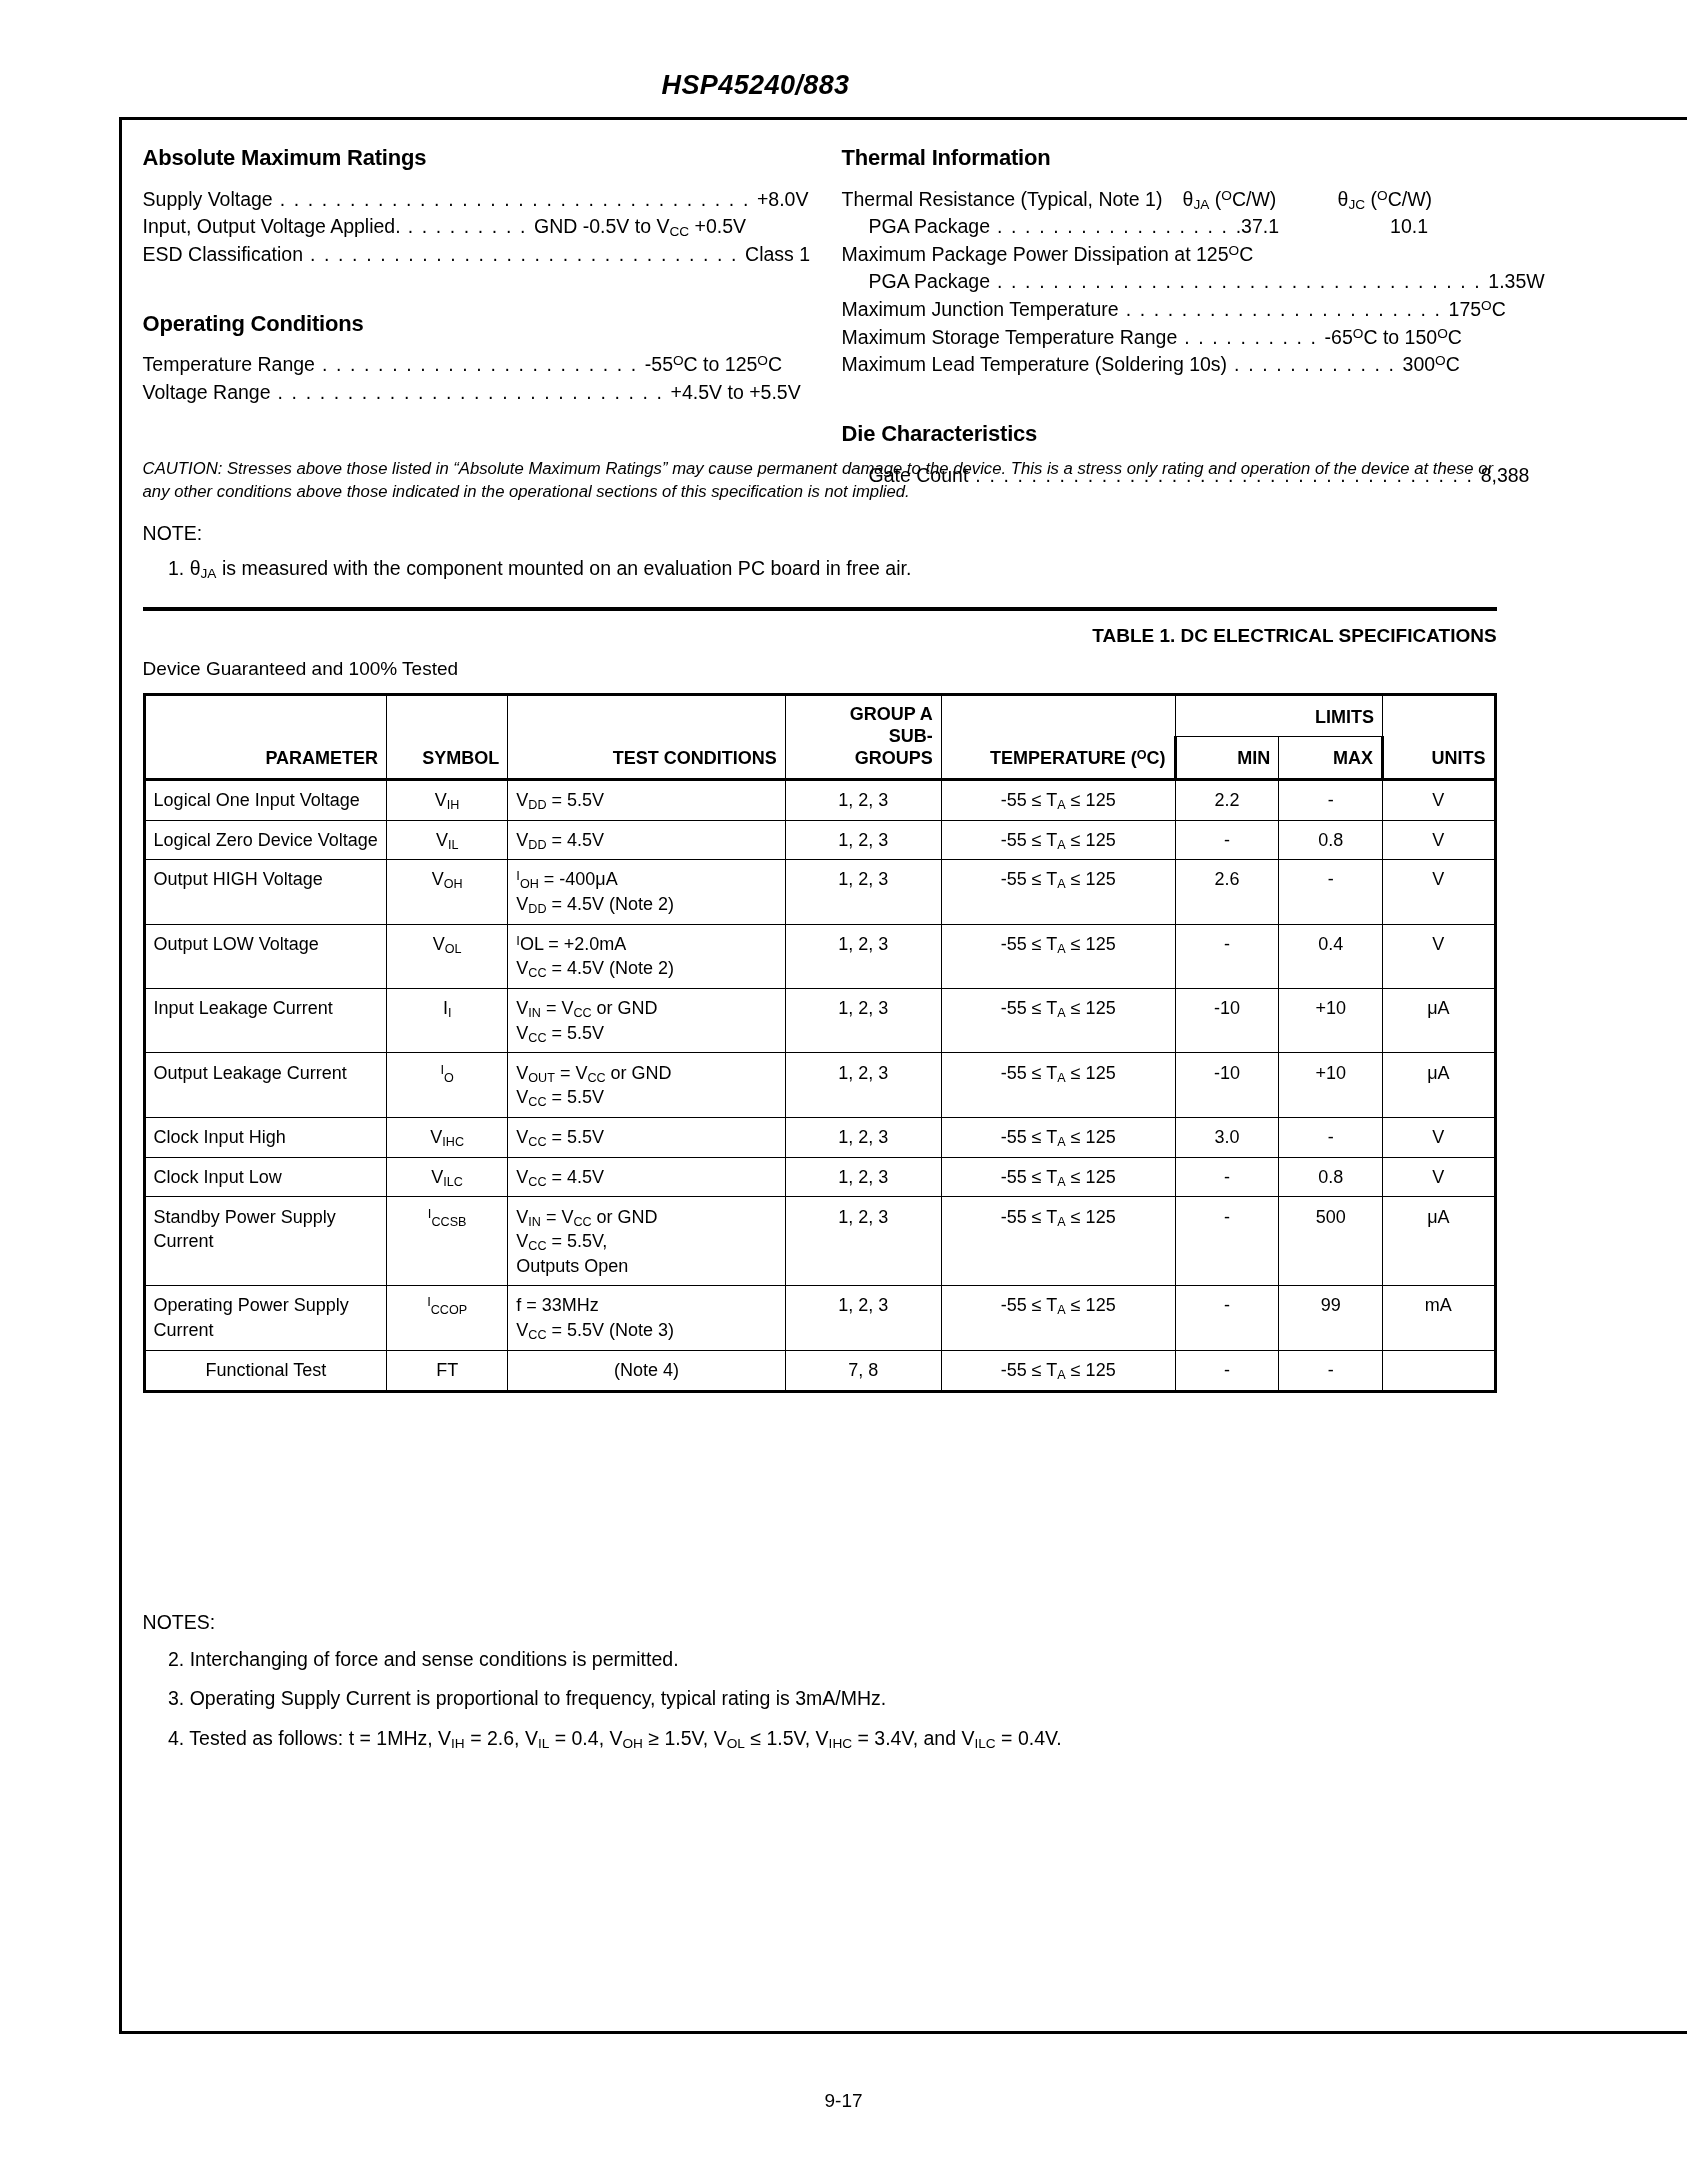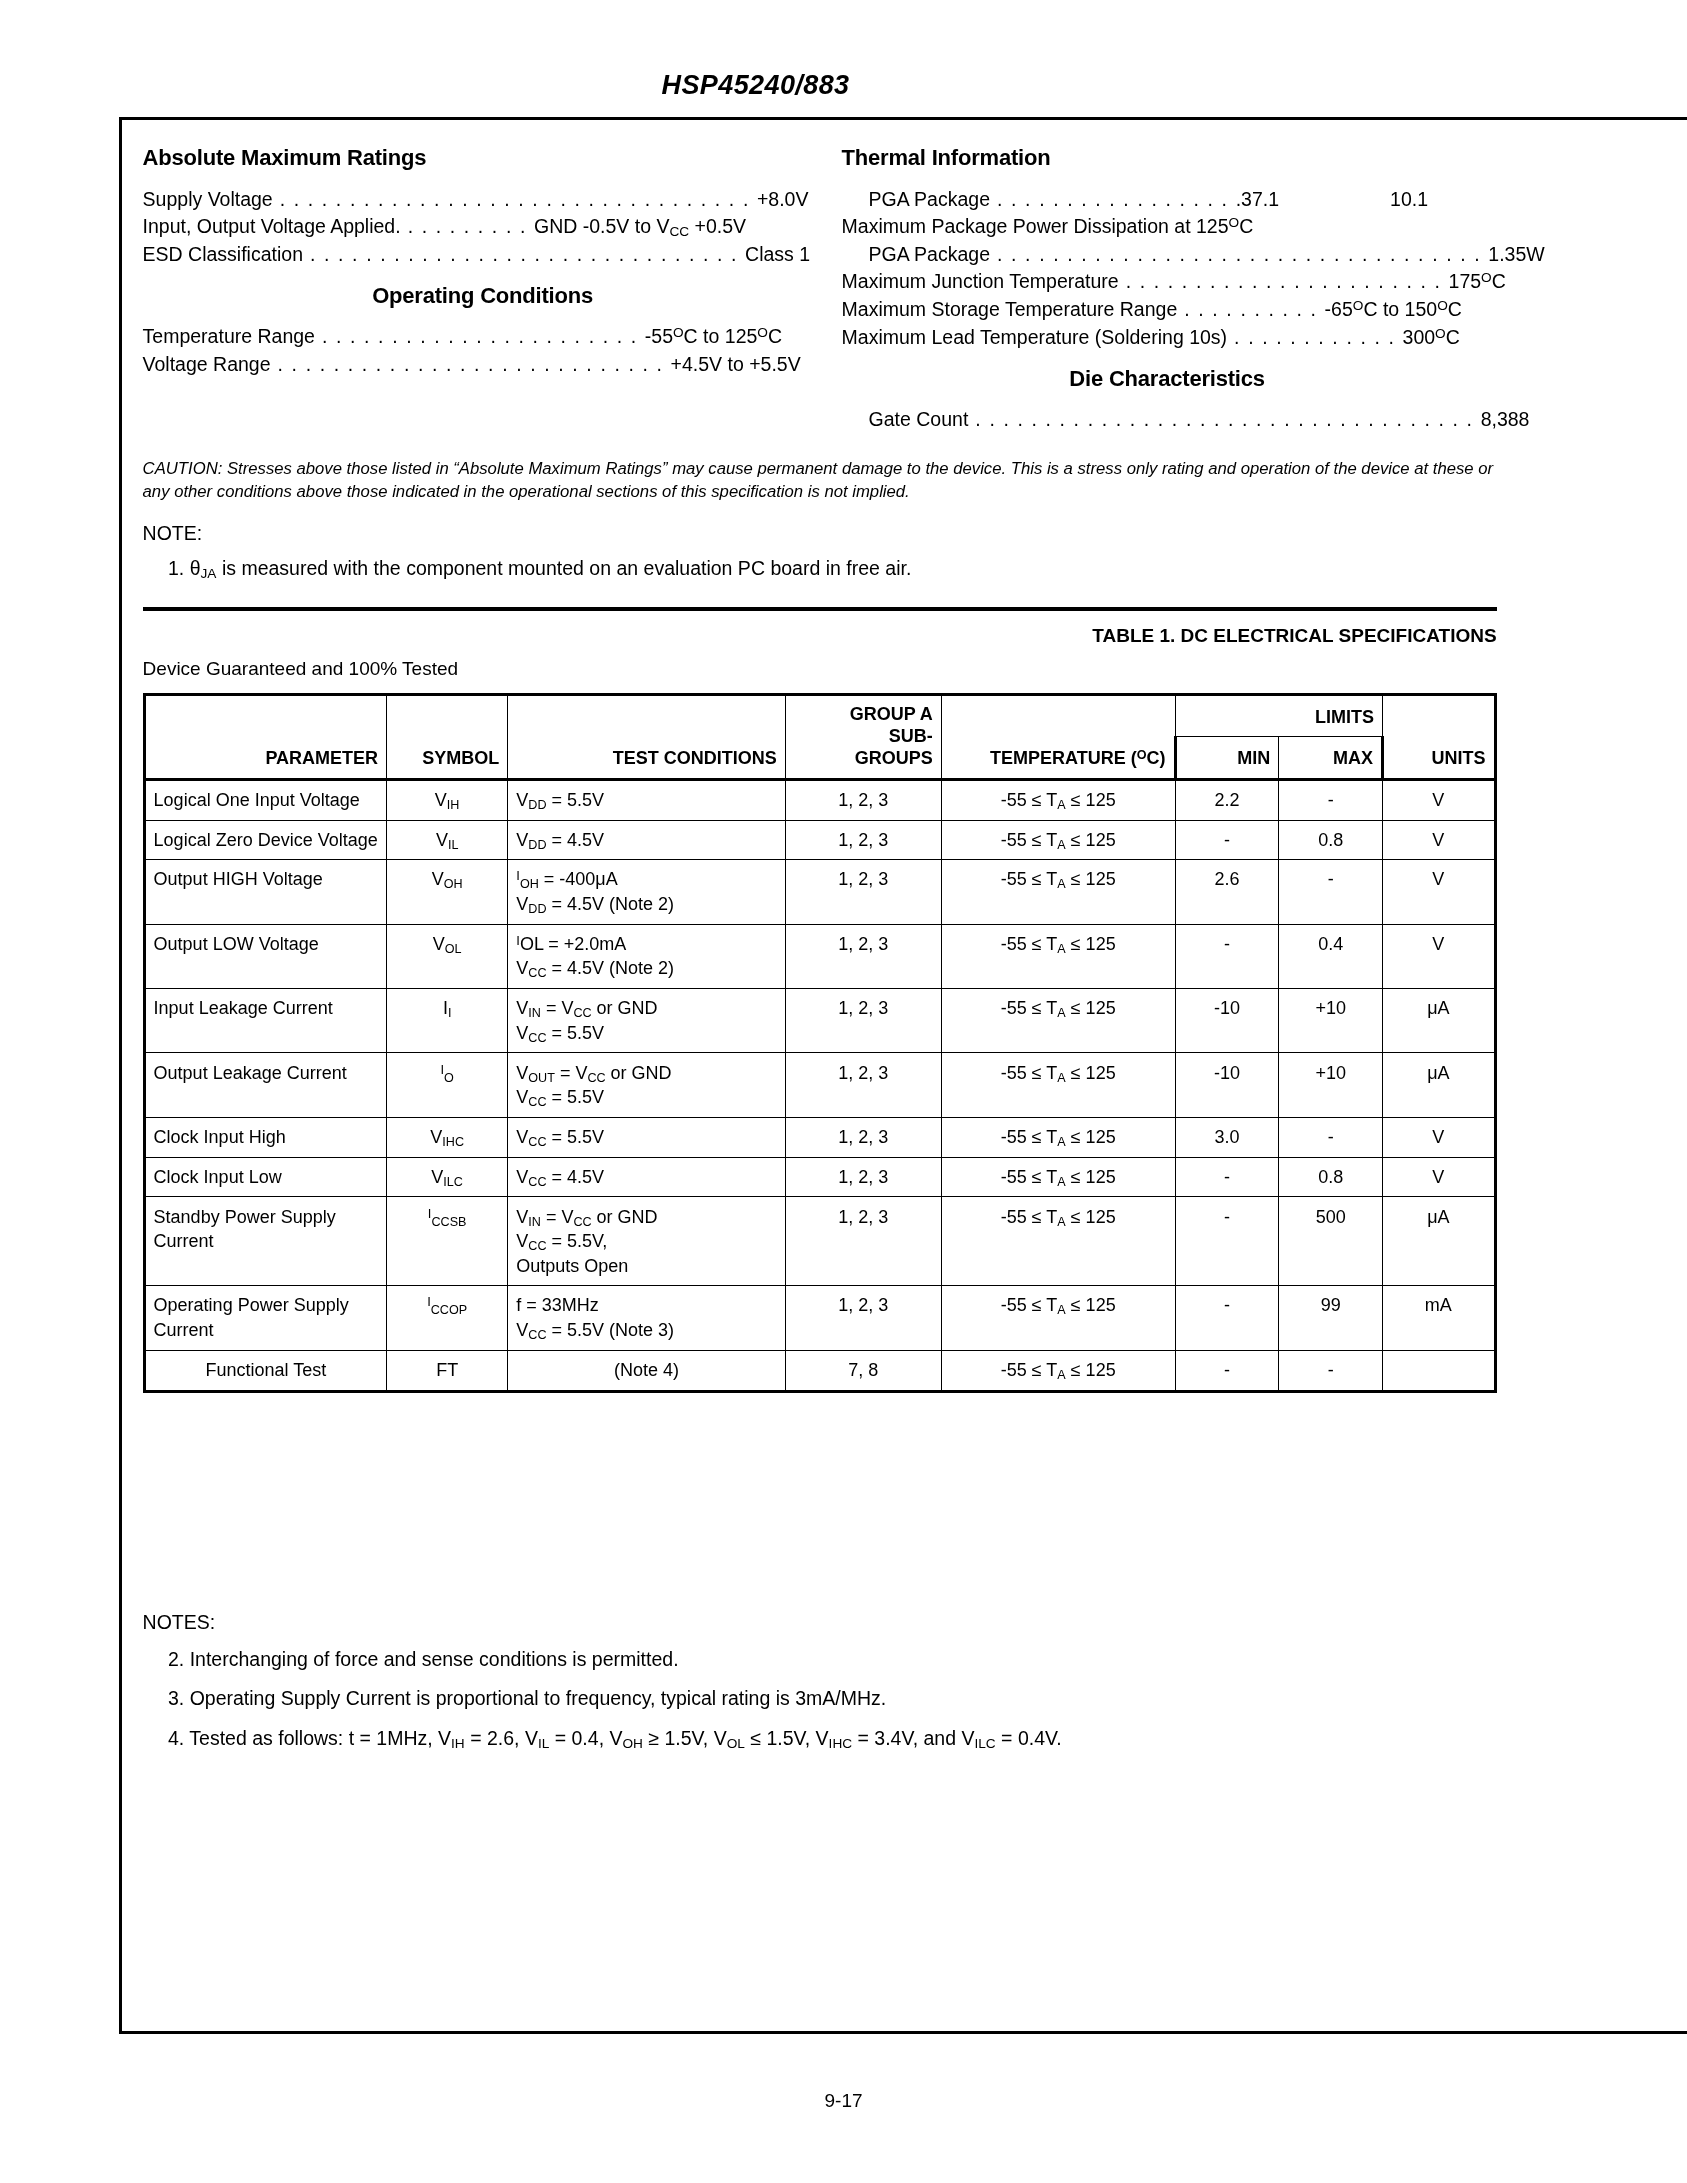--- a/index.html
+++ b/index.html
@@ -60,21 +60,21 @@
   }
   .col-left { width: 699px; padding-right: 19px; box-sizing: border-box;}
   .col-right { width: 651px; }
 
   h2.sec {
     font-size: 22px;
     font-weight: bold;
     margin: 0 0 14.3px 0;
     letter-spacing: -0.2px;
   }
-  h2.sec.spaced { margin-top: 16px; text-align: center; }
+  h2.sec.spaced { margin-top: 44px; }
 
   .specline {
     font-size: 19.5px;
     line-height: 26px;
     white-space: nowrap;
     display: block;
     position: relative;
     margin-bottom: 1.6px;
   }
   .indent1 { padding-left: 27px; }
@@ -247,20 +247,25 @@
           </div>
 
           <div class="specline">
             <span>Voltage Range</span><span class="dots"> . . . . . . . . . . . . . . . . . . . . . . . . . . . . </span><span>+4.5V to +5.5V</span>
           </div>
         </div>
 
         <div class="col-right">
           <h2 class="sec">Thermal Information</h2>
 
+          <div class="tr-head">
+            <span class="lbl">Thermal Resistance (Typical, Note 1)</span>
+            <span class="c1"><span>θ</span><sub>JA</sub> (<sup>O</sup><span>C/W</span>)</span>
+            <span class="c2"><span>θ</span><sub>JC</sub> (<sup>O</sup><span>C/W</span>)</span>
+          </div>
 
           <div class="tr-row">
             <span class="lbl"><span>PGA Package</span><span class="dots"> . . . . . . . . . . . . . . . . . . </span></span>
             <span class="c1">37.1</span>
             <span class="c2">10.1</span>
           </div>
 
           <div class="specline">
             <span>Maximum Package Power Dissipation at 125</span><sup>O</sup><span>C</span>
           </div>

